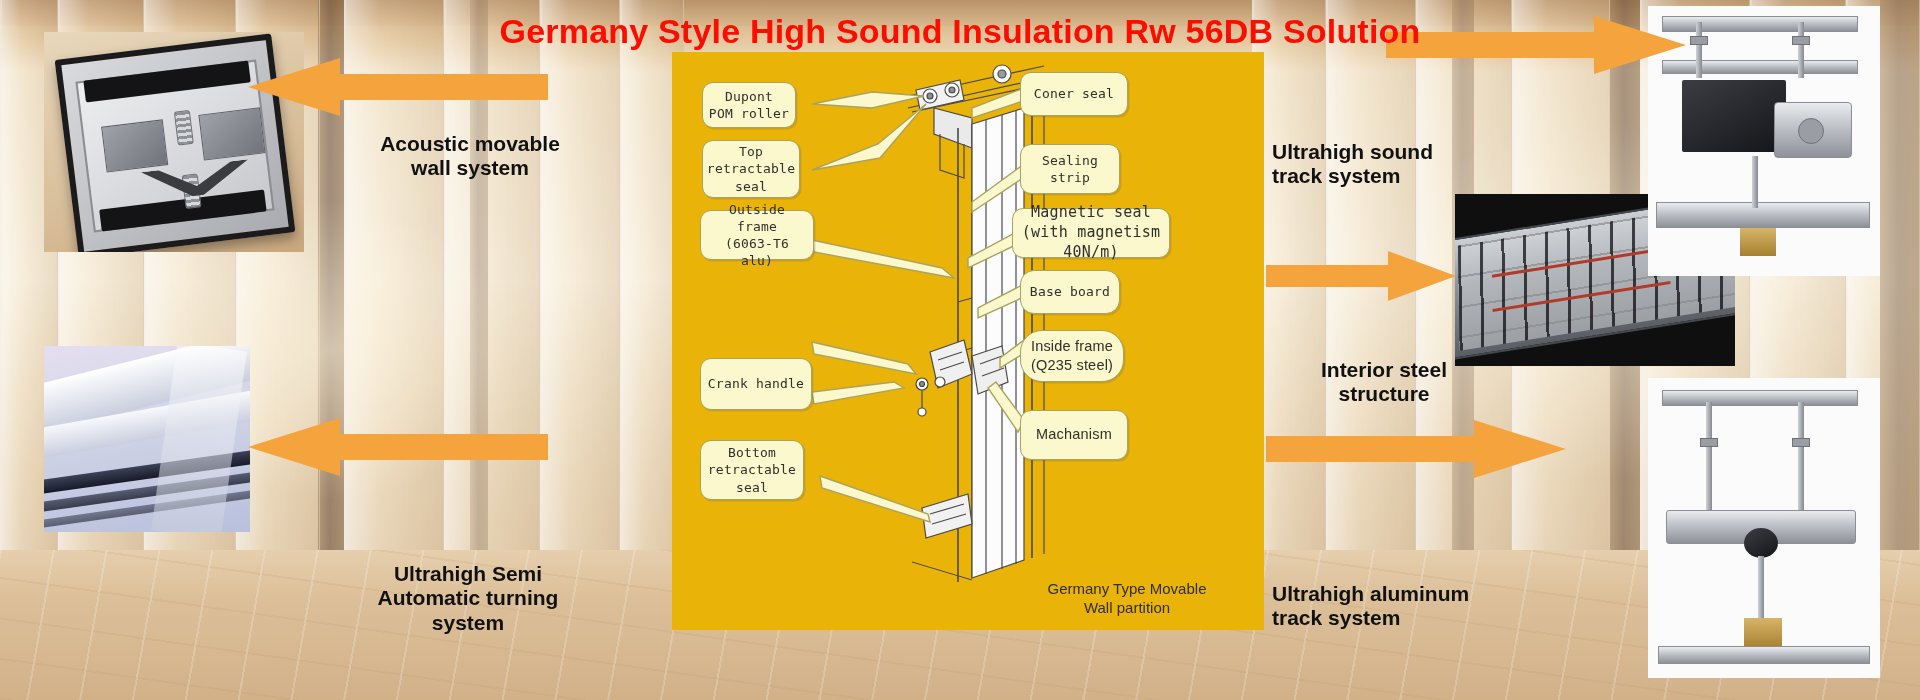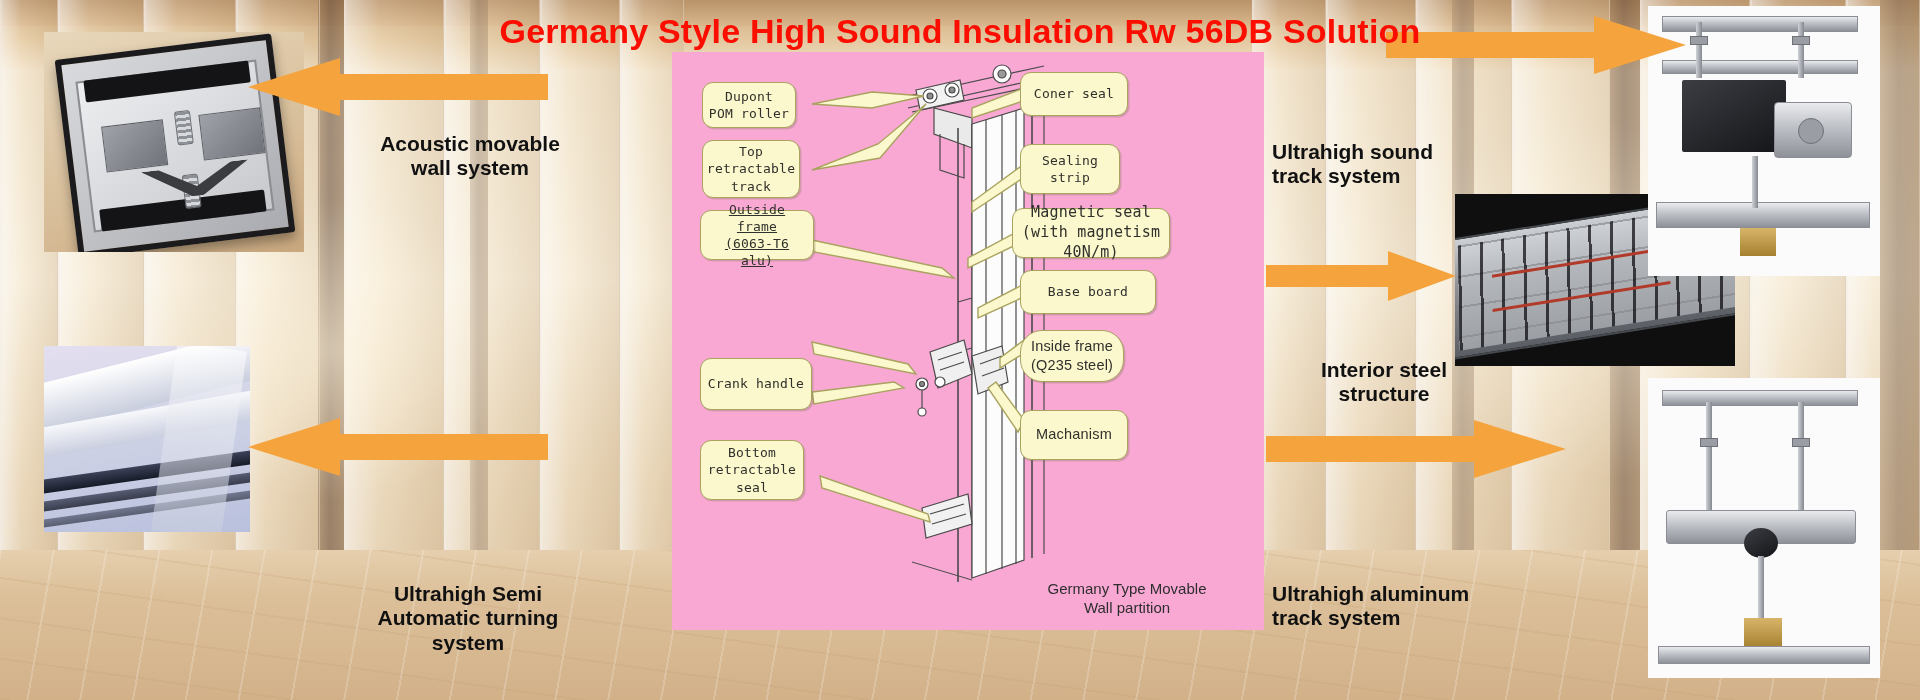--- a/index.html
+++ b/index.html
@@ -58,21 +58,21 @@
     font-size: 34px; font-weight: bold;
     color: #fb0d00;
     letter-spacing: .2px;
     z-index: 40;
   }
 
   
   #diagram {
     position: absolute; left: 672px; top: 52px;
     width: 592px; height: 578px;
-    background: #f9a8d4;
+    background: #eab308;
     z-index: 30;
   }
   #diagram svg { position:absolute; inset:0; }
   .cap {
     position:absolute; left: 345px; top: 528px; width: 220px;
     text-align:center; font-size: 15px; color:#2e2e2e; line-height:1.25;
   }
 
   
   .lbl {
@@ -294,21 +294,21 @@
   <polygon points="0,15 122,15 122,1 190,26 122,51 122,37 0,37" fill="#f5a33c"></polygon>
 </svg>
 
 <svg class="arrow" style="left:1266px;top:418px;width:300px;height:62px;" viewBox="0 0 300 62">
   <polygon points="0,18 208,18 208,2 300,31 208,60 208,44 0,44" fill="#f5a33c"></polygon>
 </svg>
 
 <div class="caption" style="left:330px;top:132px;width:280px;white-space:pre-line;">Acoustic movable
 wall system</div>
 
-<div class="caption" style="left:318px;top:562px;width:300px;white-space:pre-line;margin-top:20px;">Ultrahigh Semi
+<div class="caption" style="left:318px;top:562px;width:300px;white-space:pre-line;">Ultrahigh Semi
 Automatic turning
 system</div>
 
 <div class="caption" style="left:1272px;top:140px;width:270px;white-space:pre-line;text-align:left;">Ultrahigh sound
 track system</div>
 
 <div class="caption" style="left:1264px;top:358px;width:240px;white-space:pre-line;text-align:center;">Interior steel
 structure</div>
 
 <div class="caption" style="left:1272px;top:582px;width:290px;white-space:pre-line;text-align:left;">Ultrahigh aluminum
@@ -384,33 +384,33 @@
       <polygon points="352,232 306,256 306,266 354,244"></polygon>
       <polygon points="352,288 328,306 328,316 354,300"></polygon>
       <polygon points="352,368 324,330 316,336 346,380"></polygon>
     </g>
   </svg>
 
   <div class="lbl" style="left:30px;top:30px;width:94px;height:46px;">Dupont
 POM roller</div>
   <div class="lbl" style="left:30px;top:88px;width:98px;height:58px;">Top
 retractable
-track</div>
-  <div class="lbl" style="left:28px;top:158px;width:114px;height:50px;text-decoration:underline;">Outside frame
+seal</div>
+  <div class="lbl" style="left:28px;top:158px;width:114px;height:50px;">Outside frame
 (6063-T6 alu)</div>
   <div class="lbl" style="left:28px;top:306px;width:112px;height:52px;">Crank handle</div>
   <div class="lbl" style="left:28px;top:388px;width:104px;height:60px;">Bottom
 retractable
 seal</div>
 
   <div class="lbl" style="left:348px;top:20px;width:108px;height:44px;">Coner seal</div>
   <div class="lbl" style="left:348px;top:92px;width:100px;height:50px;">Sealing
 strip</div>
   <div class="lbl" style="left:340px;top:156px;width:158px;height:50px;font-size:15px;">Magnetic seal
 (with magnetism 40N/m)</div>
-  <div class="lbl" style="left:348px;top:218px;width:136px;height:44px;">Base board</div>
+  <div class="lbl" style="left:348px;top:218px;width:100px;height:44px;border-radius:14px;">Base board</div>
   <div class="lbl sans" style="left:348px;top:278px;width:104px;height:52px;border-radius:22px;">Inside frame
 (Q235 steel)</div>
   <div class="lbl sans" style="left:348px;top:358px;width:108px;height:50px;">Machanism</div>
 
   <div class="cap" style="white-space:pre-line;">Germany Type Movable
 Wall partition</div>
 </div>
 
 </body></html>

